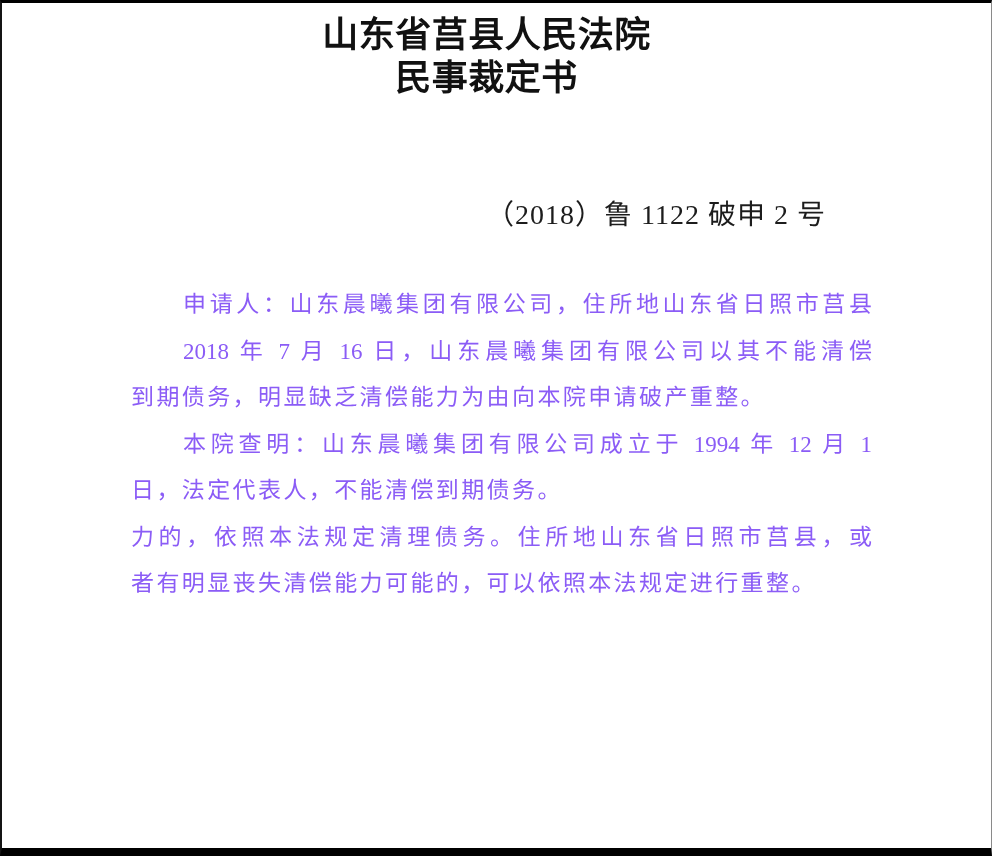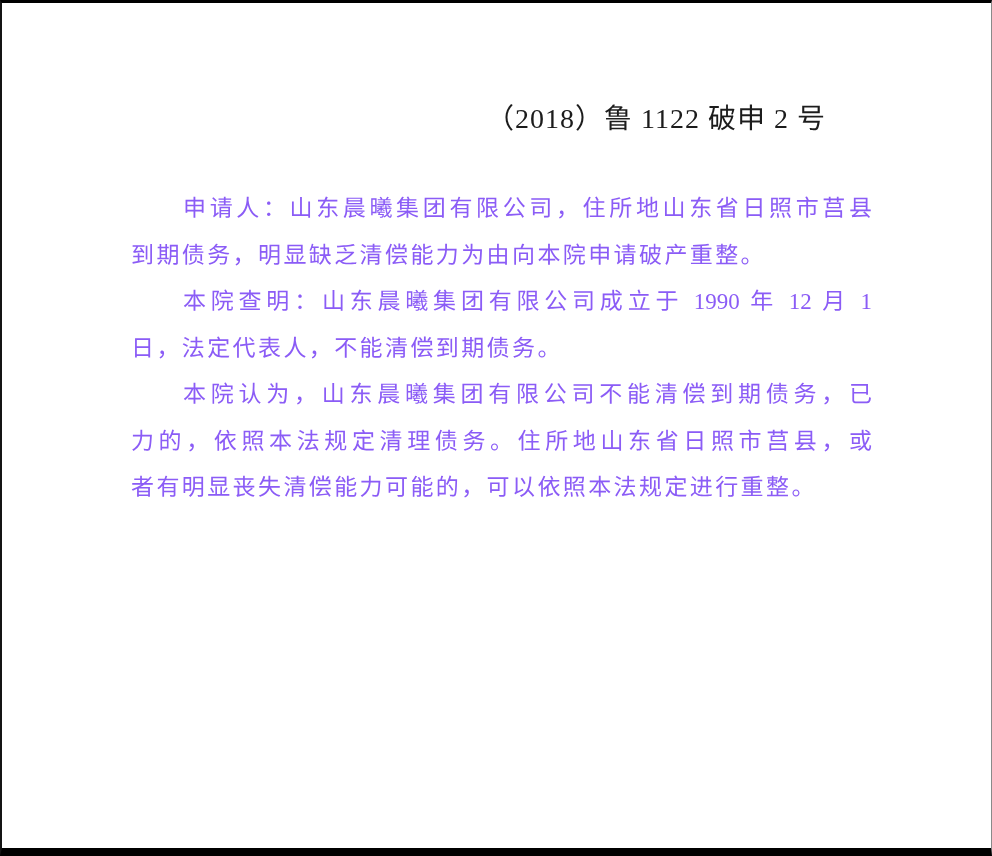--- a/index.html
+++ b/index.html
@@ -71,40 +71,44 @@
 
   
   .last { letter-spacing: 2.4px; }
 </style>
 </head>
 <body>
 
 <div class="page">
   <div class="content">
 
+    <div class="titles">
+      <div>山东省莒县人民法院</div>
+      <div>民事裁定书</div>
+    </div>
 
     <div class="case-line">（2018）鲁 1122 破申 2 号</div>
 
     <div class="body-text">
 
       <div>
         <div class="ln fill ind">申请人：山东晨曦集团有限公司，住所地山东省日照市莒县</div>
       </div>
 
 
       <div>
+        <div class="ln fill ind">2018 年 7 月 16 日，山东晨曦集团有限公司以其不能清偿</div>
         <div class="ln last">到期债务，明显缺乏清偿能力为由向本院申请破产重整。</div>
       </div>
 
       <div>
-        <div class="ln fill ind">本院查明：山东晨曦集团有限公司成立于 1990 年 12 月 1</div>
+        <div class="ln fill ind">本院查明：山东晨曦集团有限公司成立于 1994 年 12 月 1</div>
         <div class="ln last">日，法定代表人，不能清偿到期债务。</div>
       </div>
 
       <div>
-        <div class="ln fill ind">本院认为，山东晨曦集团有限公司不能清偿到期债务，已</div>
         <div class="ln fill">力的，依照本法规定清理债务。住所地山东省日照市莒县，或</div>
         <div class="ln last">者有明显丧失清偿能力可能的，可以依照本法规定进行重整。</div>
       </div>
 
     </div>
   </div>
 </div>
 
 </body></html>

